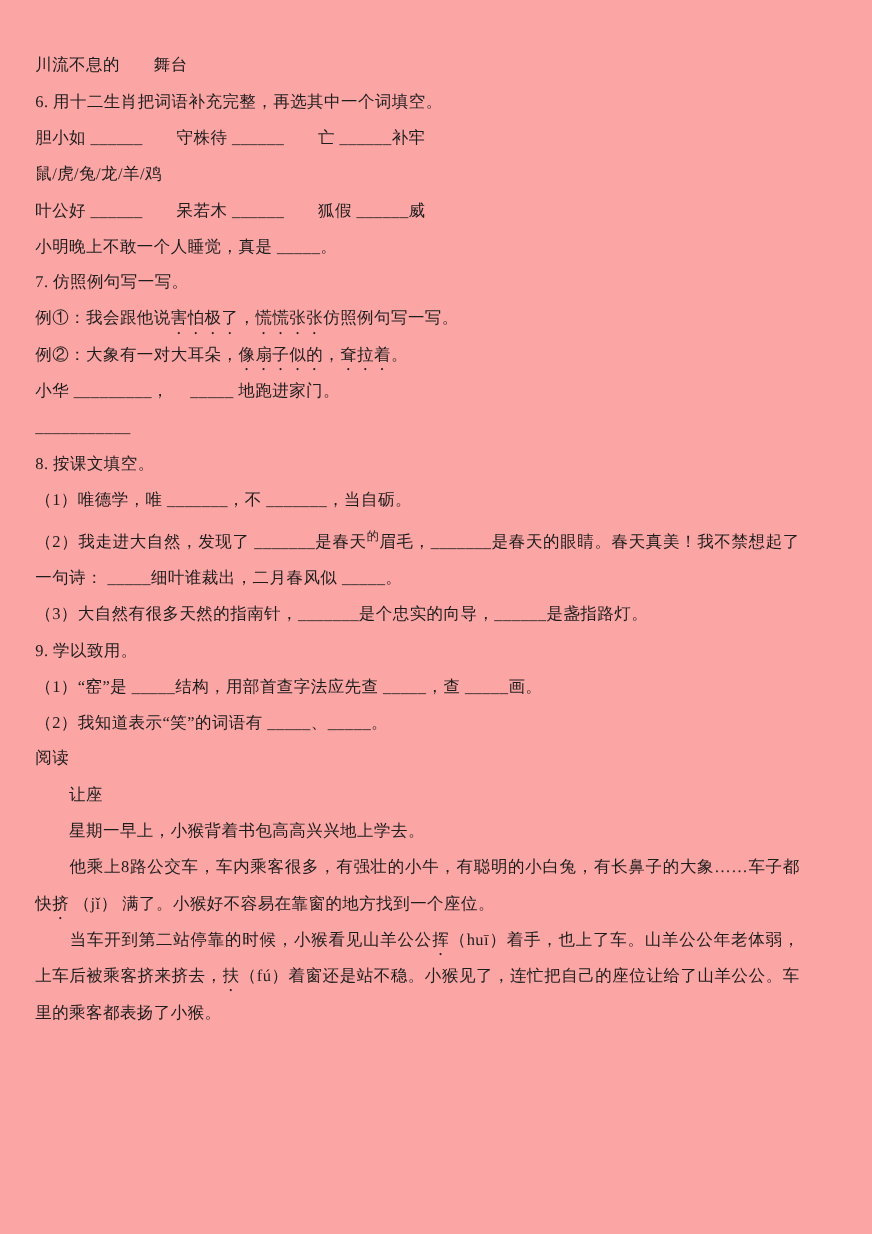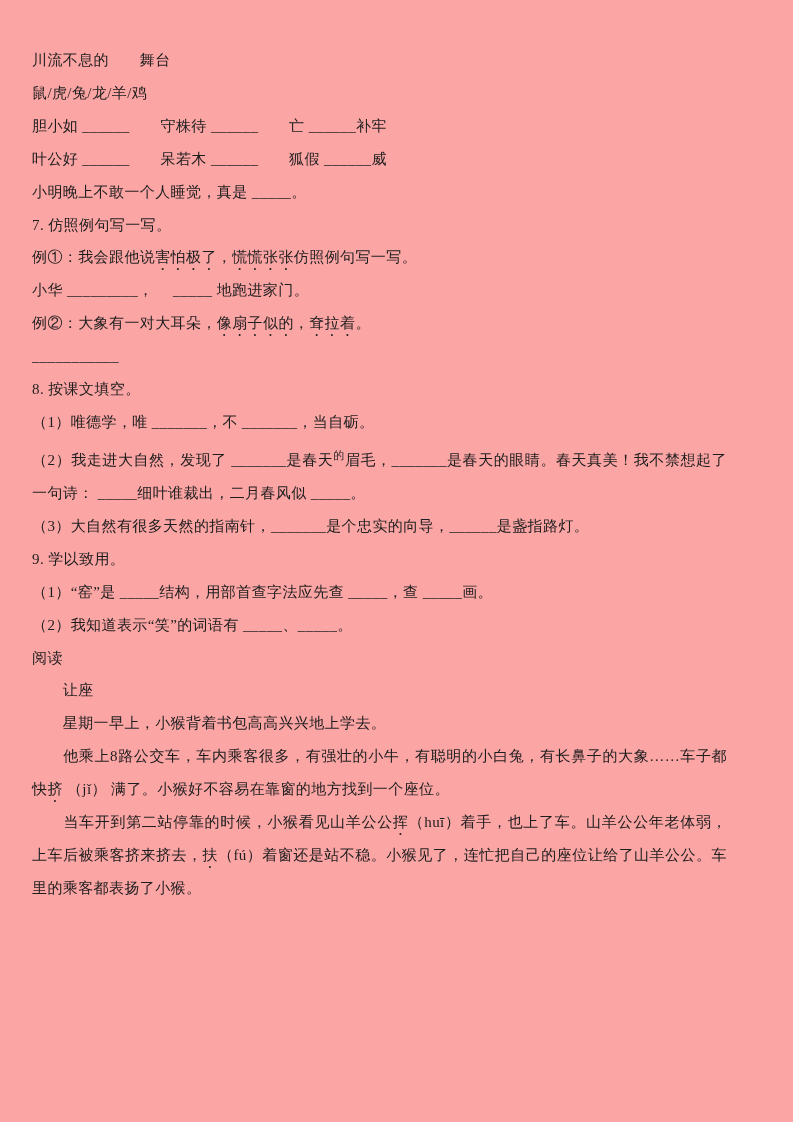--- a/index.html
+++ b/index.html
@@ -45,28 +45,29 @@
     font-size: 11px;
     vertical-align: 6px;
   }
 </style>
 </head>
 <body>
 
 <div class="page">
   <div class="doc-body" id="doc">
       <p class="line"><span>川流不息的　　舞台</span></p>
+      <p class="line"><span>6. 用十二生肖把词语补充完整，再选其中一个词填空。</span></p>
+      <p class="line"><span>胆小如 ______　　守株待 ______　　亡 ______补牢</span></p>
       <p class="line"><span>鼠/虎/兔/龙/羊/鸡</span></p>
-      <p class="line"><span>胆小如 ______　　守株待 ______　　亡 ______补牢</span></p>
       <p class="line"><span>叶公好 ______　　呆若木 ______　　狐假 ______威</span></p>
       <p class="line"><span>小明晚上不敢一个人睡觉，真是 _____。</span></p>
       <p class="line"><span>7. 仿照例句写一写。</span></p>
       <p class="line"><span>例①：我会跟他说</span><span class="em">害怕极了</span><span>，</span><span class="em">慌慌张张</span><span>仿照例句写一写。</span></p>
+      <p class="line"><span>例②：大象有一对大耳朵，</span><span class="em">像扇子似的</span><span>，</span><span class="em">耷拉着</span><span>。</span></p>
       <p class="line"><span>小华 _________，　 _____ 地跑进家门。</span></p>
-      <p class="line"><span>例②：大象有一对大耳朵，</span><span class="em">像扇子似的</span><span>，</span><span class="em">耷拉着</span><span>。</span></p>
       <p class="line"><span>___________</span></p>
       <p class="line"><span>8. 按课文填空。</span></p>
       <p class="line"><span>（1）唯德学，唯 _______，不 _______，当自砺。</span></p>
       <p class="line justify"><span>（2）我走进大自然，发现了 _______是春天</span><span class="sup">的</span><span>眉毛，_______是春天的眼睛。春天真美！我不禁想起了一句诗： _____细叶谁裁出，二月春风似 _____。</span></p>
       <p class="line"><span>（3）大自然有很多天然的指南针，_______是个忠实的向导，______是盏指路灯。</span></p>
       <p class="line"><span>9. 学以致用。</span></p>
       <p class="line"><span>（1）“窑”是 _____结构，用部首查字法应先查 _____，查 _____画。</span></p>
       <p class="line"><span>（2）我知道表示“笑”的词语有 _____、_____。</span></p>
       <p class="line"><span>阅读</span></p>
       <p class="line"><span>　　让座</span></p>

